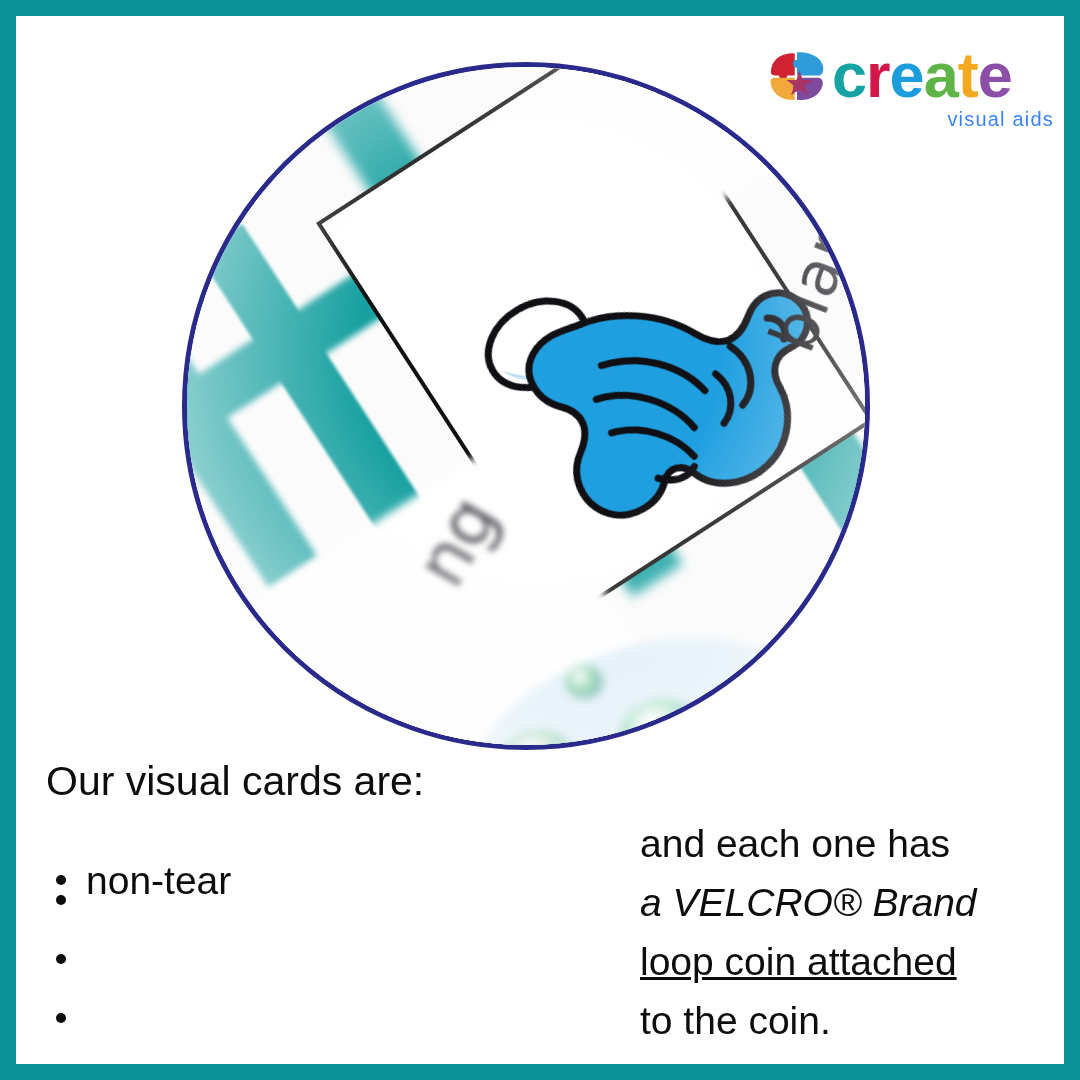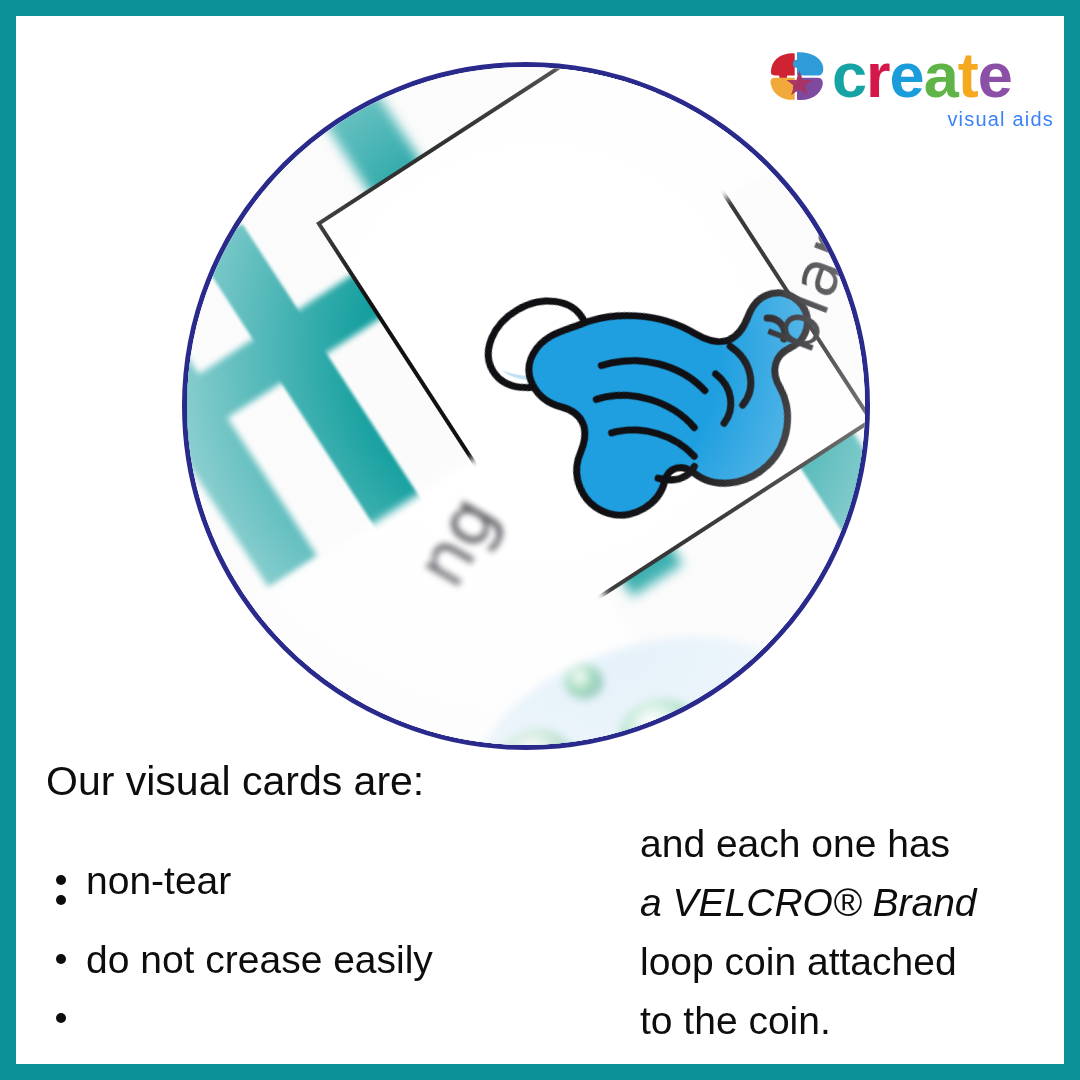--- a/index.html
+++ b/index.html
@@ -220,28 +220,28 @@
     <div class="heading">Our visual cards are:</div>
 
     <div class="bullets">
       <div class="bullet" style="top:0px;margin-top:39px;">
         <span class="dot"></span><span>non-tear</span>
       </div>
       <div class="bullet" style="top:59px;">
         <span class="dot"></span>
       </div>
       <div class="bullet" style="top:118px;">
-        <span class="dot"></span><span>do not crease easily</span>
+        <span class="dot"></span>
       </div>
       <div class="bullet" style="top:177px;">
         <span class="dot"></span>
       </div>
     </div>
 
     <div class="rightcol">
       <div class="rline" style="top:0px;">and each one has</div>
       <div class="rline" style="top:59px;font-style:italic;">a VELCRO® Brand</div>
-      <div class="rline" style="top:118px;">loop coin attached</div>
+      <div class="rline" style="top:118px;text-decoration:underline;">loop coin attached</div>
       <div class="rline" style="top:177px;">to the coin.</div>
     </div>
   </div>
 
 </div>
 
 </body></html>

